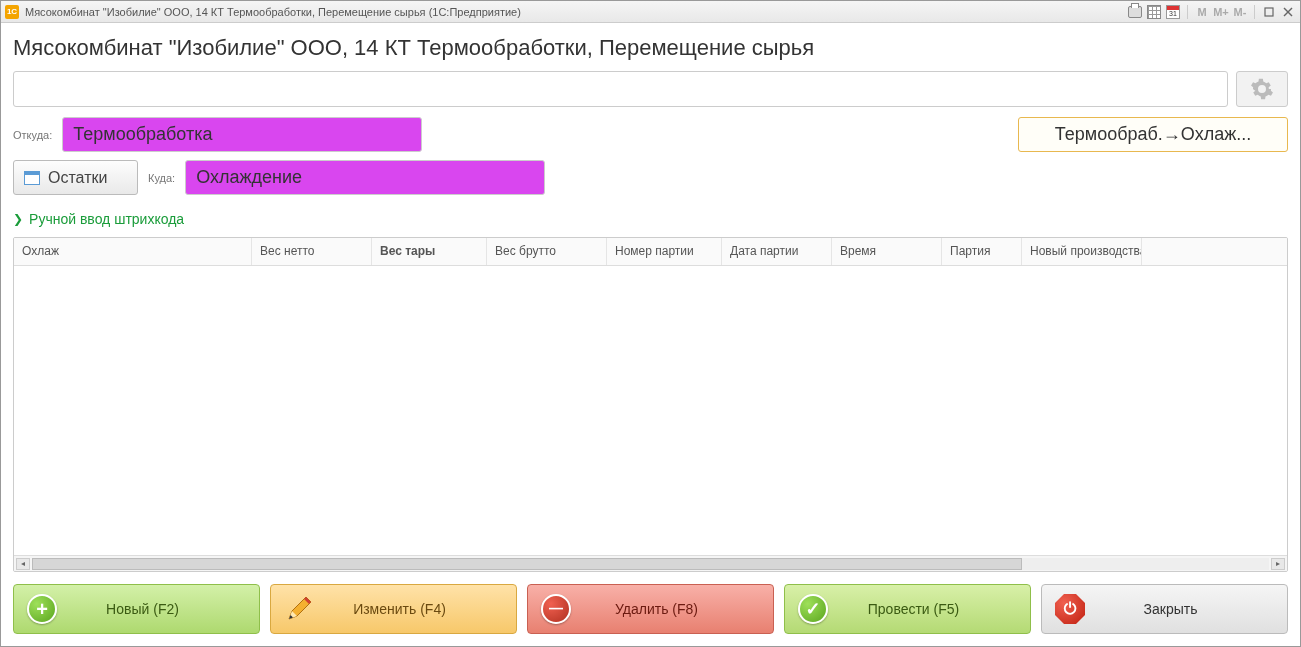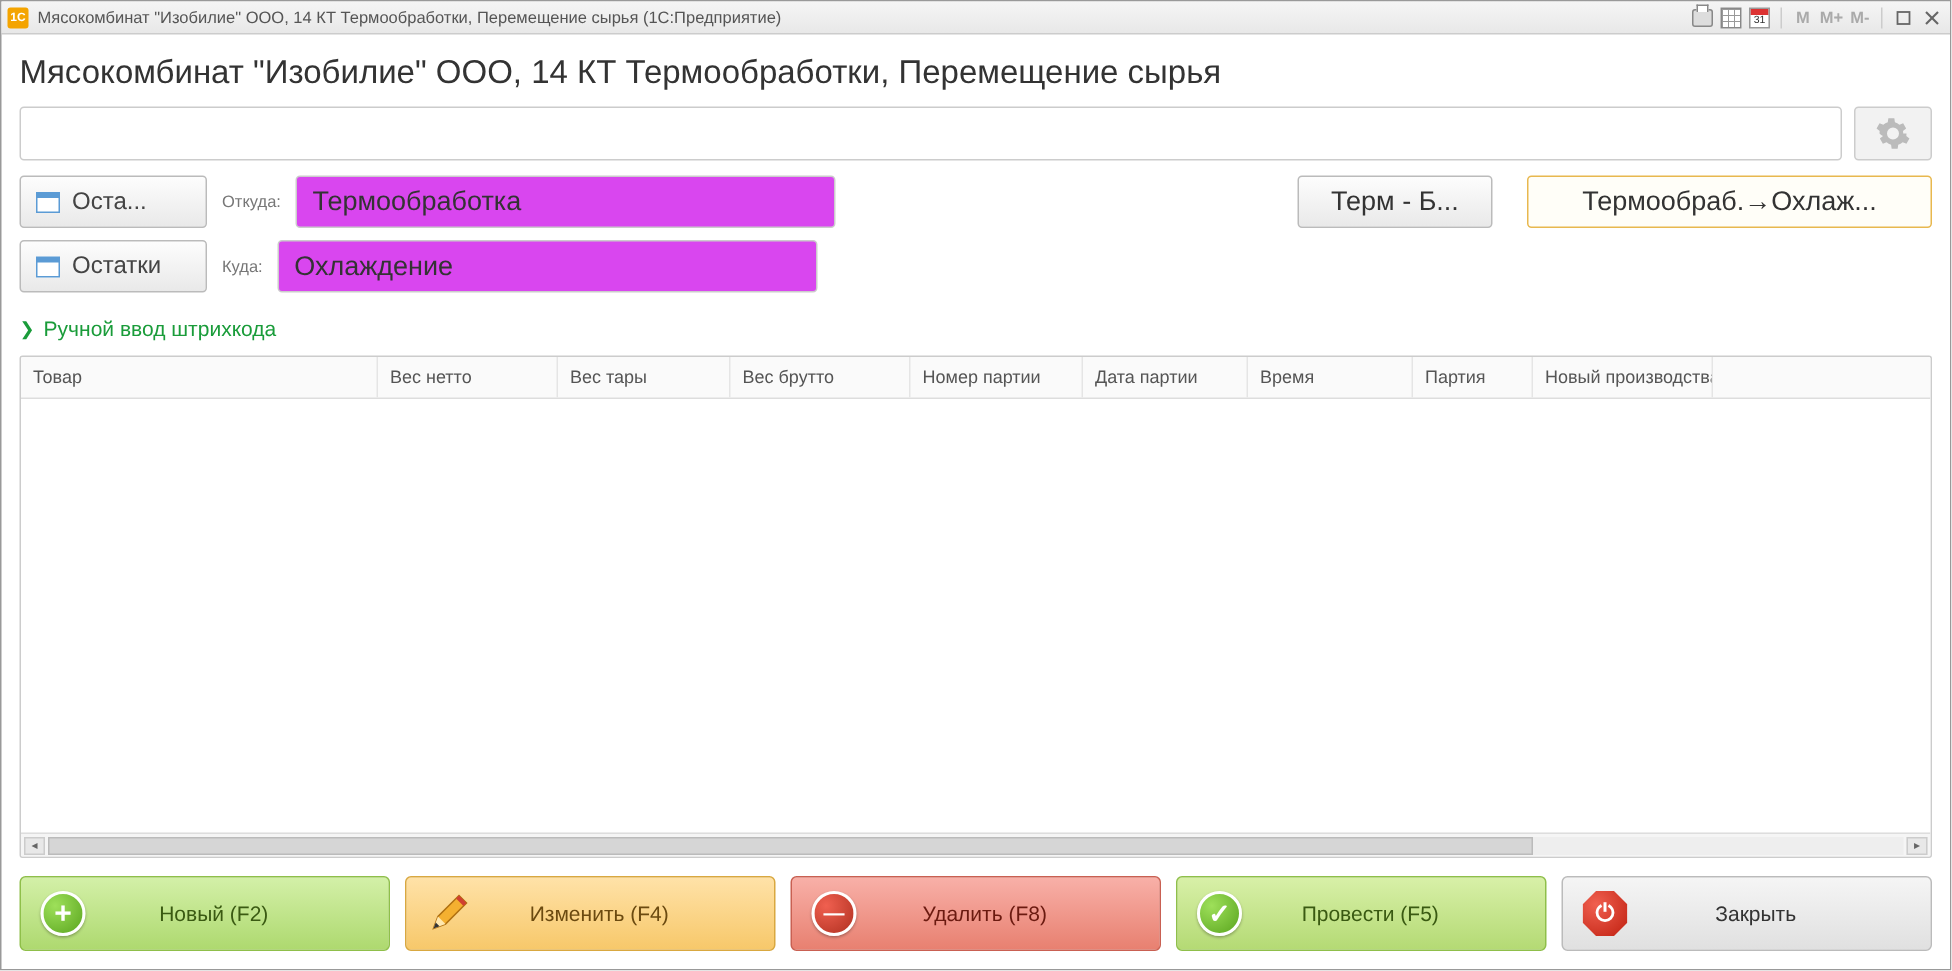--- a/index.html
+++ b/index.html
@@ -405,50 +405,45 @@
     <div class="top-row">
       <input class="top-input" type="text" value="" style="">
       <button class="gear-btn">
         <svg width="24" height="24" viewBox="0 0 24 24" fill="#bbb">
             <path d="M12 8a4 4 0 100 8 4 4 0 000-8zm9 4c0 .6-.05 1.18-.14 1.74l2.1 1.64-2 3.46-2.48-1a9 9 0 01-3 1.74l-.38 2.64h-4l-.38-2.64a9 9 0 01-3-1.74l-2.48 1-2-3.46 2.1-1.64A9.1 9.1 0 013 12c0-.6.05-1.18.14-1.74L1.04 8.62l2-3.46 2.48 1a9 9 0 013-1.74L8.9 1.78h4l.38 2.64a9 9 0 013 1.74l2.48-1 2 3.46-2.1 1.64c.09.56.14 1.14.14 1.74z"></path>
           </svg>
       </button>
     </div>
 
     <div class="filter-row">
-      <button class="btn-ostatki">
-        <span class="cal-icon"></span>
-        <span>Оста...</span>
-      </button>
       <span class="field-label">Откуда:</span>
       <input class="field-input" type="text" value="Термообработка" style="">
       <div style="flex:1"></div>
-      <button class="route-btn" style="min-width:130px">Терм - Б...</button>
       <button class="route-btn active" style="min-width:270px">Термообраб.→Охлаж...</button>
     </div>
 
     <div class="filter-row">
       <button class="btn-ostatki">
         <span class="cal-icon"></span>
         <span>Остатки</span>
       </button>
       <span class="field-label">Куда:</span>
       <input class="field-input" type="text" value="Охлаждение" style="">
     </div>
 
     <div class="barcode-link">
       <span class="chev">❯</span>
       <span>Ручной ввод штрихкода</span>
     </div>
 
     <div class="grid-container">
       <div class="grid-header" id="grid-header">
-          <div class="grid-header-cell" style="width: 238px;">Товар</div>
+          <div class="grid-header-cell" style="width: 238px;">Охлаж</div>
           <div class="grid-header-cell" style="width: 120px;">Вес нетто</div>
-          <div class="grid-header-cell" style="width: 115px;">Вес тары</div>
+          <div class="grid-header-cell" style="width: 115px; font-weight: bold;">Вес тары</div>
           <div class="grid-header-cell" style="width: 120px;">Вес брутто</div>
           <div class="grid-header-cell" style="width: 115px;">Номер партии</div>
           <div class="grid-header-cell" style="width: 110px;">Дата партии</div>
           <div class="grid-header-cell" style="width: 110px;">Время</div>
           <div class="grid-header-cell" style="width: 80px;">Партия</div>
           <div class="grid-header-cell" style="width: 120px;">Новый производства</div>
         </div>
       <div class="grid-body"></div>
       <div class="grid-hscroll">
         <div class="hscroll-arrow">◂</div>

